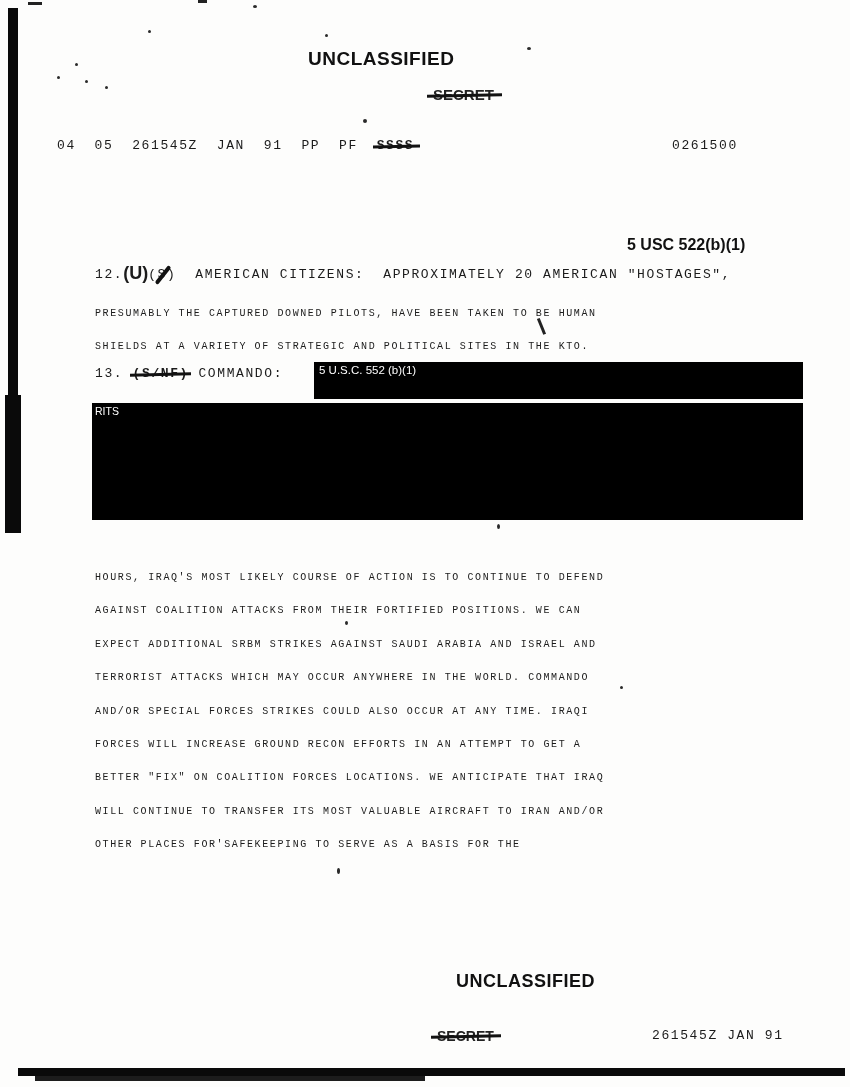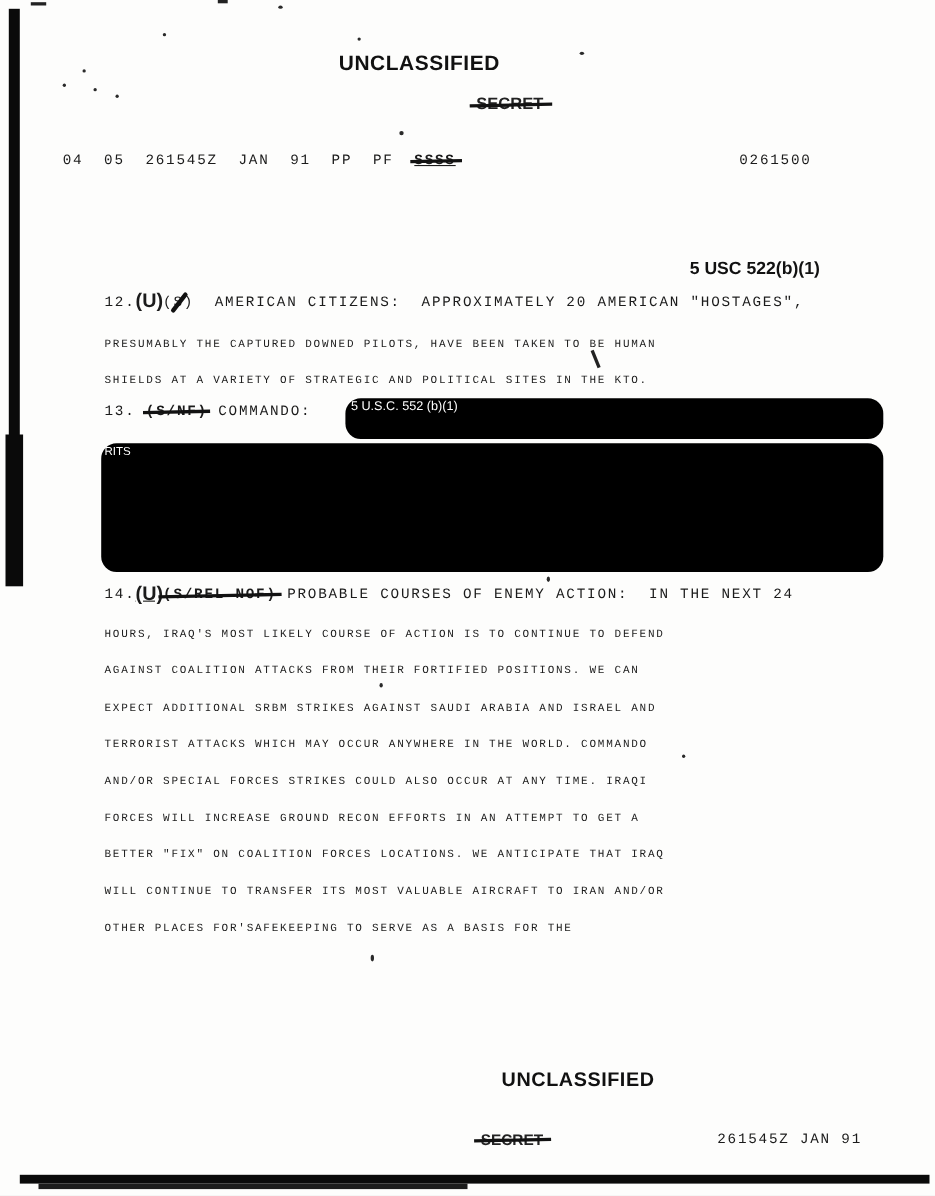--- a/index.html
+++ b/index.html
@@ -27,21 +27,21 @@
   .smudge {
     font-family:"Liberation Sans", sans-serif; font-weight:bold;
     filter: blur(0.5px); color:#222;
   }
   .strike { position:relative; display:inline-block; }
   .strike::after {
     content:''; position:absolute; left:-10%; right:-14%; top:46%;
     height:3px; background:#121212; transform:rotate(-1.2deg);
   }
   .strike-short::after { left:-4%; right:-4%; }
-  .redaction { position:absolute; background:#000;border-radius:14px; }
+  .redaction { position:absolute; background:#000; }
   .redaction .rlabel {
     position:absolute; color:#fff; font-family:"Liberation Sans", sans-serif;
   }
   .hand-u {
     font-family:"Liberation Sans", sans-serif; font-weight:bold;
     font-size:18px; vertical-align:-1px; letter-spacing:0;
   }
   .slashed { position:relative; display:inline-block; }
   .slashed::after {
     content:''; position:absolute; left:46%; top:-3px; width:4px; height:22px;
@@ -74,21 +74,21 @@
   <div class="speck" style="left:345px; top:621px; width:3px; height:4px;"></div>
   <div class="speck" style="left:620px; top:686px; width:3px; height:3px;"></div>
   <div class="speck" style="left:337px; top:868px; width:3px; height:6px;"></div>
 
   <div class="stamp class-top" style="left:308px; top:48px;">UNCLASSIFIED</div>
 
   <div class="stamp" style="left:433px; top:86px; font-size:15px;">
     <span class="smudge strike">SECRET</span>
   </div>
 
-  <div class="line" style="left:57px; top:138px;"><span>04  05  261545Z  JAN  91  PP  PF  </span><span class="strike" style="font-weight:bold; filter:blur(0.4px);text-decoration:underline;">SSSS</span></div>
+  <div class="line" style="left:57px; top:138px;"><span>04  05  261545Z  JAN  91  PP  PF  </span><span class="strike" style="font-weight:bold; filter:blur(0.4px);">SSSS</span></div>
   <div class="line" style="left:672px; top:138px;">0261500</div>
 
 
 
   <div class="stamp foia-stamp" style="left:627px; top:236px;">5 USC 522(b)(1)</div>
 
   <div class="line" style="left:95px; top:263px;"><span>12.</span><span class="hand-u">(U)</span><span class="slashed">(S)</span><span>  AMERICAN CITIZENS:  APPROXIMATELY 20 AMERICAN "HOSTAGES",</span></div>
 
   <div class="block" style="left:95px; top:297px;">PRESUMABLY THE CAPTURED DOWNED PILOTS, HAVE BEEN TAKEN TO BE HUMAN
 SHIELDS AT A VARIETY OF STRATEGIC AND POLITICAL SITES IN THE KTO.</div>
@@ -98,21 +98,20 @@
   <div class="line" style="left:95px; top:366px;"><span>13. </span><span class="strike strike-short" style="font-weight:bold; filter:blur(0.4px);">(S/NF)</span><span> COMMANDO:</span></div>
 
   <div class="redaction" style="left:314px; top:362px; width:489px; height:37px;">
     <span class="rlabel" style="left:5px; top:2px; font-size:11.5px;">5 U.S.C. 552 (b)(1)</span>
   </div>
 
   <div class="redaction" style="left:92px; top:403px; width:711px; height:117px;">
     <span class="rlabel" style="left:3px; top:2px; font-size:10.5px;">RITS</span>
   </div>
 
-  <div class="line" style="left:95px; top:529px;"><span>14.</span><span class="hand-u" style="text-decoration:underline;">(U)</span><span class="strike strike-short" style="font-weight:bold; filter:blur(0.5px);">(S/REL NOF)</span><span> PROBABLE COURSES OF ENEMY ACTION:  IN THE NEXT 24</span></div>
 
   <div class="block" style="left:95px; top:561px;">HOURS, IRAQ'S MOST LIKELY COURSE OF ACTION IS TO CONTINUE TO DEFEND
 AGAINST COALITION ATTACKS FROM THEIR FORTIFIED POSITIONS.  WE CAN
 EXPECT ADDITIONAL SRBM STRIKES AGAINST SAUDI ARABIA AND ISRAEL AND
 TERRORIST ATTACKS WHICH MAY OCCUR ANYWHERE IN THE WORLD.  COMMANDO
 AND/OR SPECIAL FORCES STRIKES COULD ALSO OCCUR AT ANY TIME.  IRAQI
 FORCES WILL INCREASE GROUND RECON EFFORTS IN AN ATTEMPT TO GET A
 BETTER "FIX" ON COALITION FORCES LOCATIONS.  WE ANTICIPATE THAT IRAQ
 WILL CONTINUE TO TRANSFER ITS MOST VALUABLE AIRCRAFT TO IRAN AND/OR
 OTHER PLACES FOR'SAFEKEEPING TO SERVE AS A BASIS FOR THE</div>

